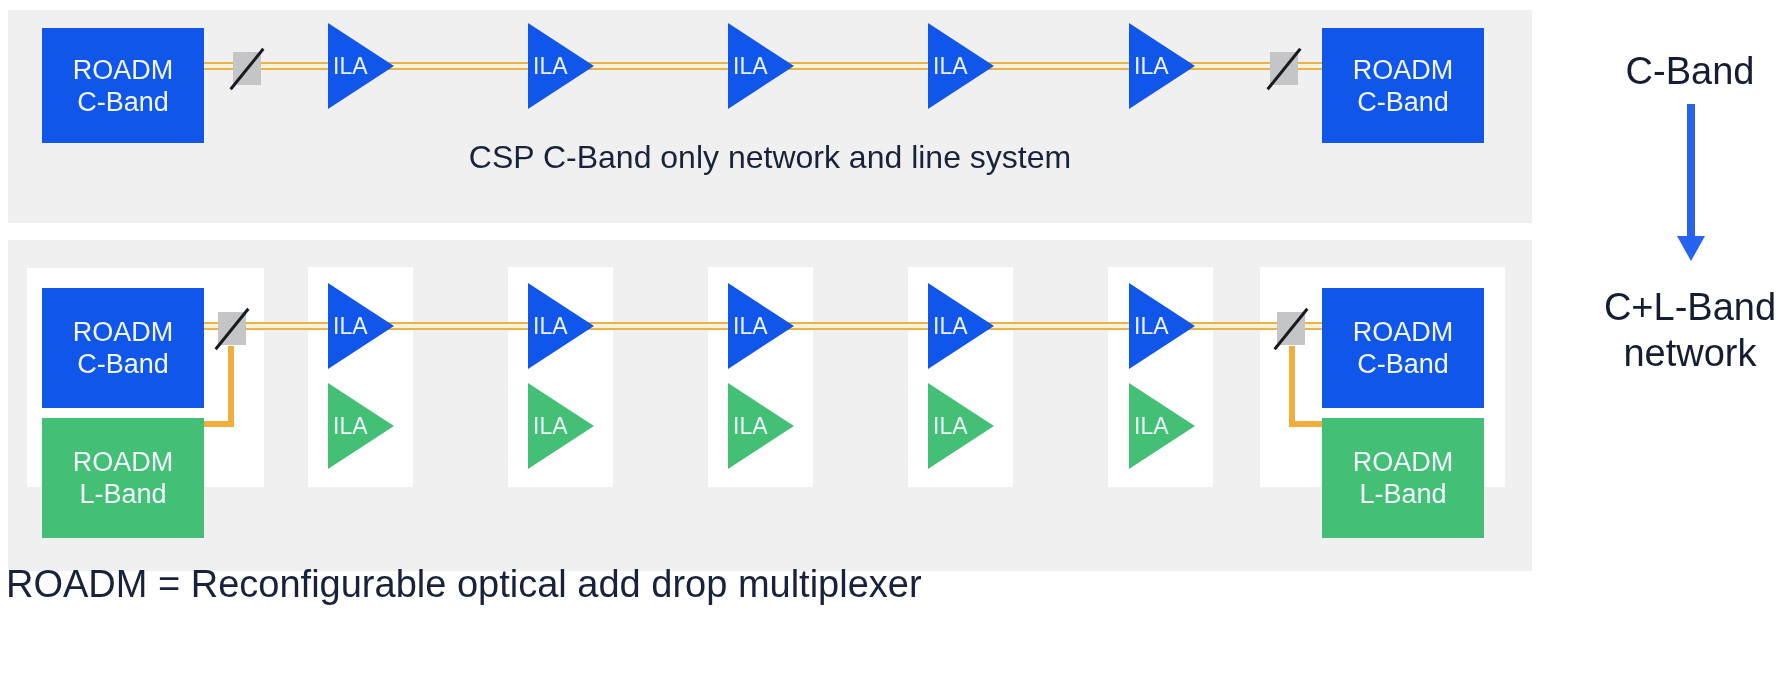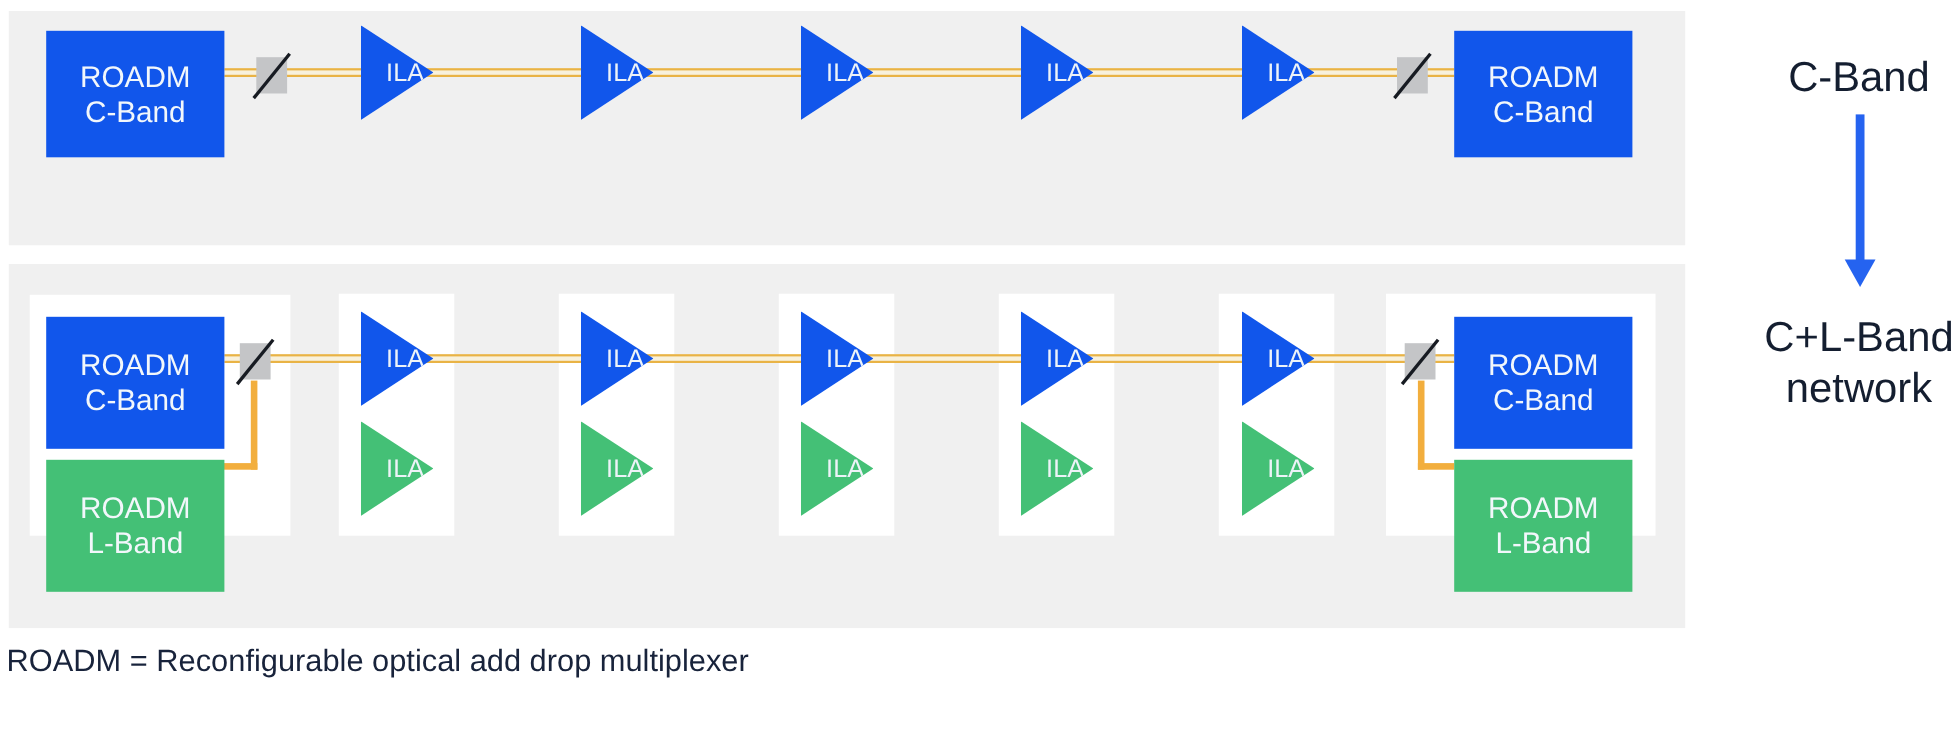--- a/index.html
+++ b/index.html
@@ -16,21 +16,21 @@
     border-top:2px solid #E9B345;border-bottom:2px solid #E9B345;
     background:#F8F1DC;z-index:2;
   }
   
   .conn{position:absolute;background:#F2AE3D;z-index:2;}
 
   
   .tri{
     position:absolute;width:66px;height:86px;
     clip-path:polygon(0 0,100% 50%,0 100%);
-    display:flex;align-items:center;padding-left:23px;box-sizing:border-box;
+    display:flex;align-items:center;padding-left:5px;box-sizing:border-box;
     color:#EDF3F8;font-size:23px;z-index:3;
   }
   .tri.blue{background:#1156EB;}
   .tri.green{background:#44C076;}
 
   
   .slashbox{position:absolute;width:28px;height:33px;background:#C4C5C7;z-index:3;}
   .slashbox .stroke{
     position:absolute;left:50%;top:50%;width:3px;height:52px;background:#171B22;
     transform:translate(-50%,-50%) rotate(39deg);
@@ -54,21 +54,21 @@
     position:absolute;left:1556px;width:268px;text-align:center;
     color:#141E30;font-size:38px;line-height:46px;z-index:4;
   }
   .arrow-bar{position:absolute;left:1687px;top:104px;width:8px;height:134px;background:#2563F0;z-index:4;}
   .arrow-head{
     position:absolute;left:1677px;top:236px;width:0;height:0;z-index:4;
     border-left:14px solid transparent;border-right:14px solid transparent;
     border-top:25px solid #2563F0;
   }
 
-  .legend{position:absolute;left:6px;top:581px;color:#18233B;font-size:28px;line-height:40px;z-index:4;}
+  .legend{position:absolute;left:6px;top:564px;color:#18233B;font-size:38px;line-height:40px;z-index:4;}
 </style>
 </head>
 <body>
 
 <div id="stage">
 
   <div class="panel" style="left:8px;top:10px;width:1524px;height:213px;"></div>
 
   <div class="fiber" style="left:204px;top:62px;width:1118px;"></div>
 
@@ -99,20 +99,21 @@
 
   <div class="slashbox" style="left:1270px;top:52px;">
     <span class="stroke"></span>
   </div>
 
   <div class="roadm blue" style="left:1322px;top:28px;height:115px;">
     <span>ROADM</span>
     <span>C-Band</span>
   </div>
 
+  <div class="caption" style="top:139px;">CSP C-Band only network and line system</div>
 
   <div class="panel" style="left:8px;top:240px;width:1524px;height:331px;"></div>
 
   <div class="card" style="left:27px;top:268px;width:237px;height:219px;"></div>
   <div class="card" style="left:308px;top:267px;width:105px;height:220px;"></div>
   <div class="card" style="left:508px;top:267px;width:105px;height:220px;"></div>
   <div class="card" style="left:708px;top:267px;width:105px;height:220px;"></div>
   <div class="card" style="left:908px;top:267px;width:105px;height:220px;"></div>
   <div class="card" style="left:1108px;top:267px;width:105px;height:220px;"></div>
   <div class="card" style="left:1260px;top:267px;width:245px;height:220px;"></div>

